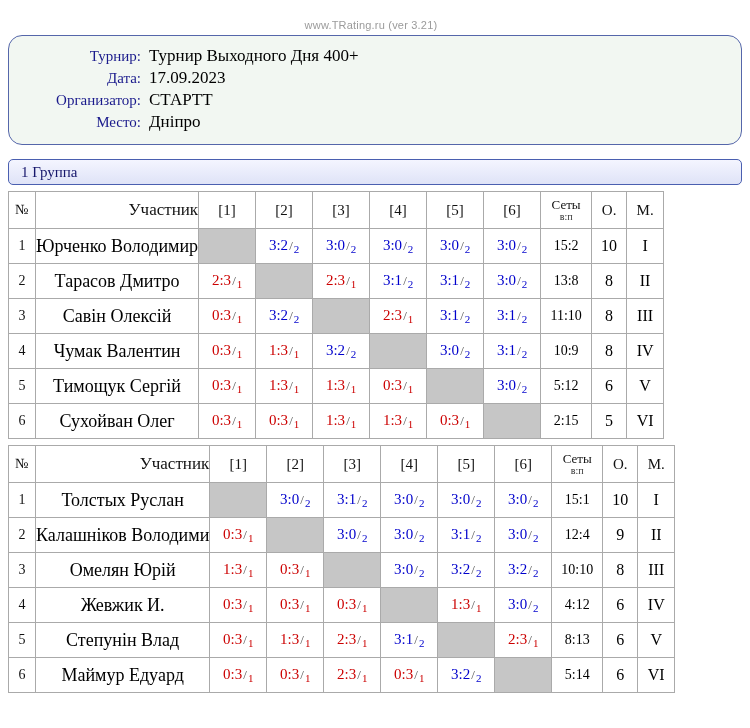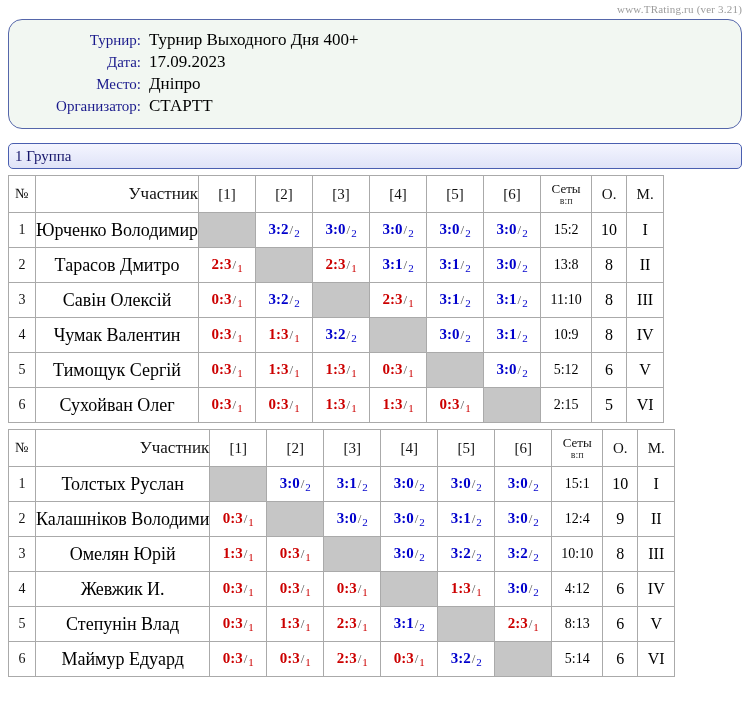--- a/index.html
+++ b/index.html
@@ -4,25 +4,25 @@
 <style>
   html,body{margin:0;padding:0;}
   body{
     width:750px;height:728px;
     background:#ffffff;
     font-family:"Liberation Serif", serif;
     color:#000;
     overflow:hidden;
   }
   .watermark{
-    text-align:right;
-    font-family:Liberation Serif, serif;
+    text-align:center;
+    font-family:Liberation Sans, sans-serif;
     font-size:11px;
     color:#9b9b9b;
-    padding:3px 8px 0 0;
+    padding:19px 8px 0 0;
     letter-spacing:0.2px;
   }
   
   .infobox{
     margin:4px 8px 0 8px;
     border:1px solid #5566aa;
     border-radius:14px;
     background:#f2f7f2;
     padding:8px 10px 10px 10px;
     box-sizing:border-box;
@@ -48,21 +48,21 @@
     border-radius:5px;
     background:linear-gradient(#f4f5ff,#dfe3f7);
     height:26px;
     display:flex;
     align-items:center;
     box-sizing:border-box;
   }
   .group-banner .gtitle{
     font-size:15px;
     color:#16166b;
-    padding-left:6px;
+    padding-left:12px;
     font-family:"Liberation Serif", serif;
   }
   
   table.tbl{
     margin:6px 8px 0 8px;
     border-collapse:collapse;
     border:1px solid #999;
     table-layout:fixed;
     background:#fff;
   }
@@ -102,21 +102,21 @@
     font-size:18px;
     white-space:nowrap;
     overflow:hidden;
   }
   td.blank{background:#c6c6c6;}
   .score{
     display:inline-block;
     font-size:15px;
     line-height:1;
   }
-  .score .big{font-weight:bold;margin-top:40px;}
+  .score .big{font-weight:normal;margin-top:40px;}
   .score .slash{font-size:13px;color:#555;margin:0 1px;}
   .score .sm{font-size:11px;vertical-align:-3px;}
   .win{color:#0000cc;}
   .lose{color:#cc0000;}
   td.sets{font-size:14px;}
   td.pts{font-size:16px;}
   td.place{font-size:16px;font-weight:bold;font-family:"Liberation Serif",serif;}
 </style>
 </head>
 <body>
@@ -126,26 +126,26 @@
 <div class="infobox">
   <div class="inforow">
     <div class="infolabel">Турнир:</div>
     <div class="infoval">Турнир Выходного Дня 400+</div>
   </div>
   <div class="inforow">
     <div class="infolabel">Дата:</div>
     <div class="infoval">17.09.2023</div>
   </div>
   <div class="inforow">
+    <div class="infolabel">Организатор:</div>
+    <div class="infoval">СТАРТТ</div>
+  </div>
+  <div class="inforow">
     <div class="infolabel">Место:</div>
     <div class="infoval">Дніпро</div>
-  </div>
-  <div class="inforow">
-    <div class="infolabel">Организатор:</div>
-    <div class="infoval">СТАРТТ</div>
   </div>
 </div>
 
 <div id="groups-container">
     <div class="group-banner">
       <span class="gtitle">1 Группа</span>
     </div>
     <table class="tbl">
       <thead>
         <tr>

